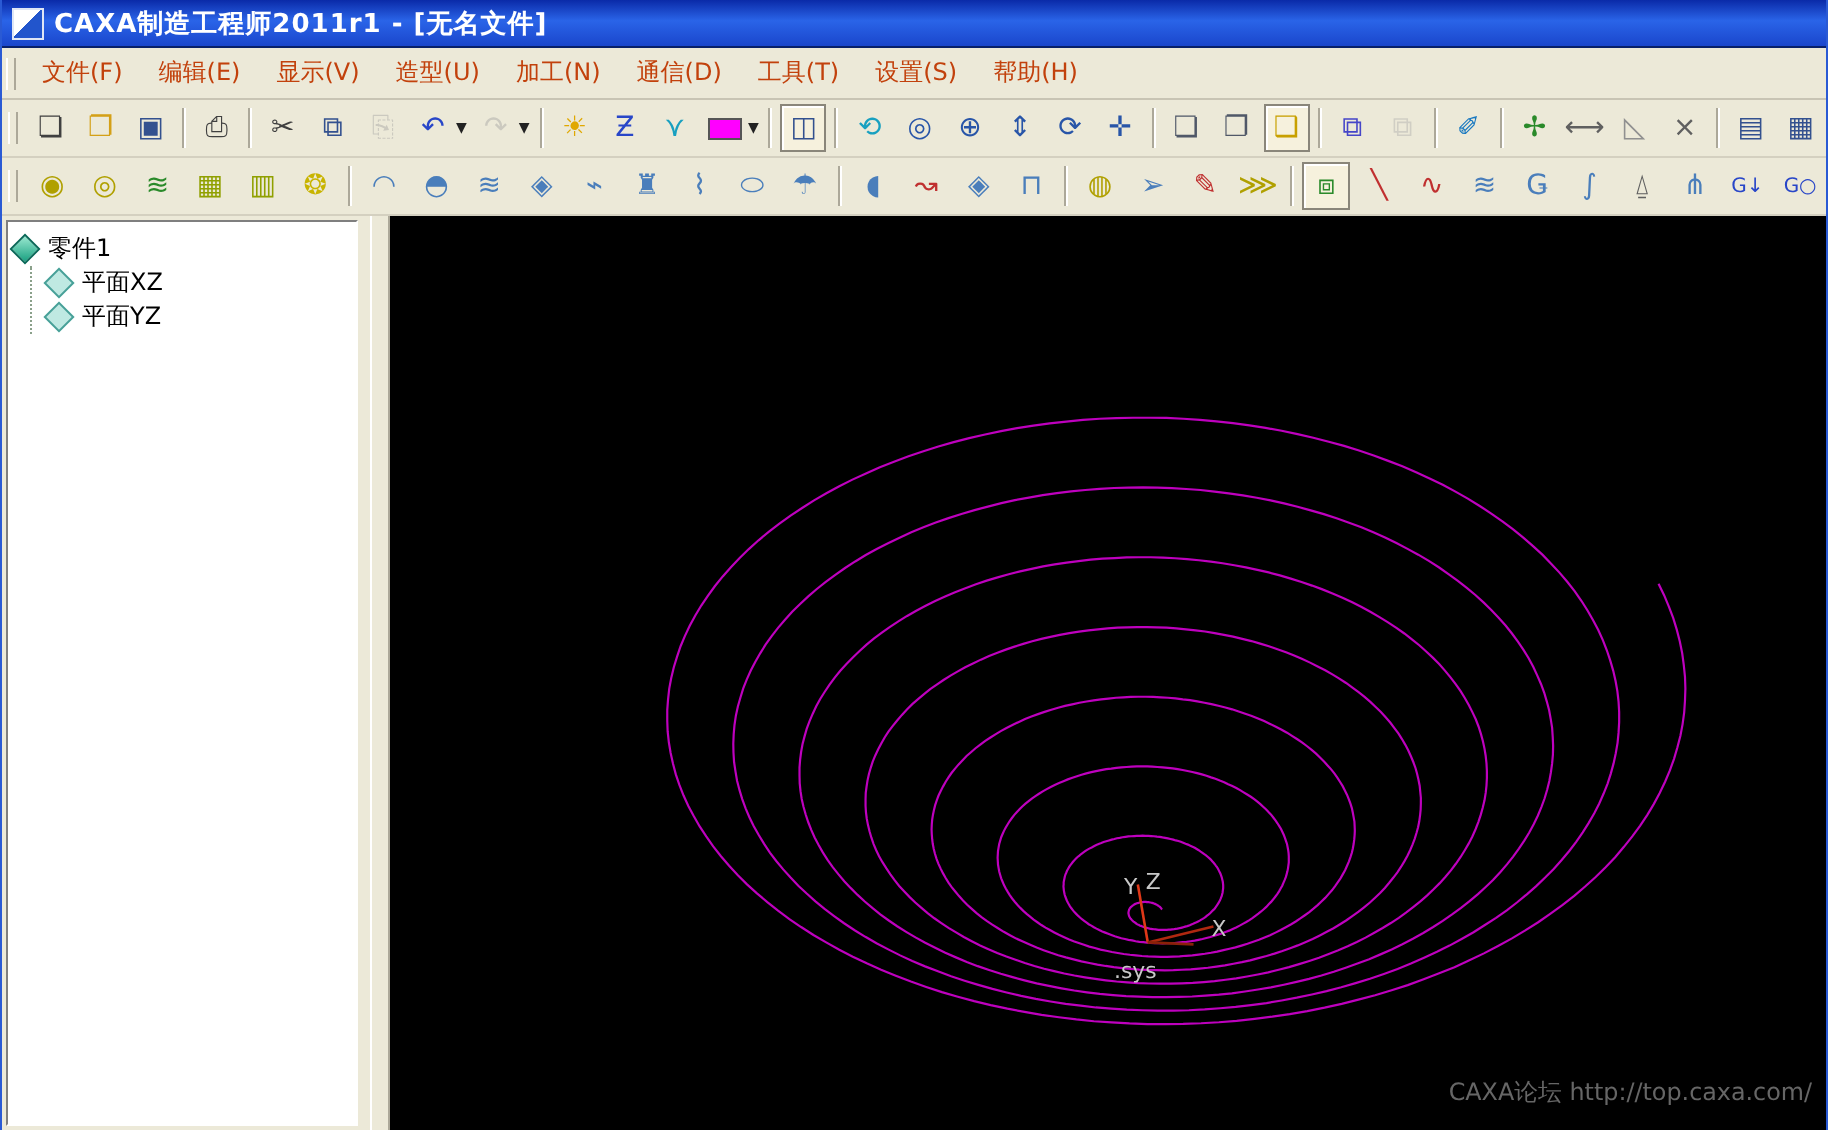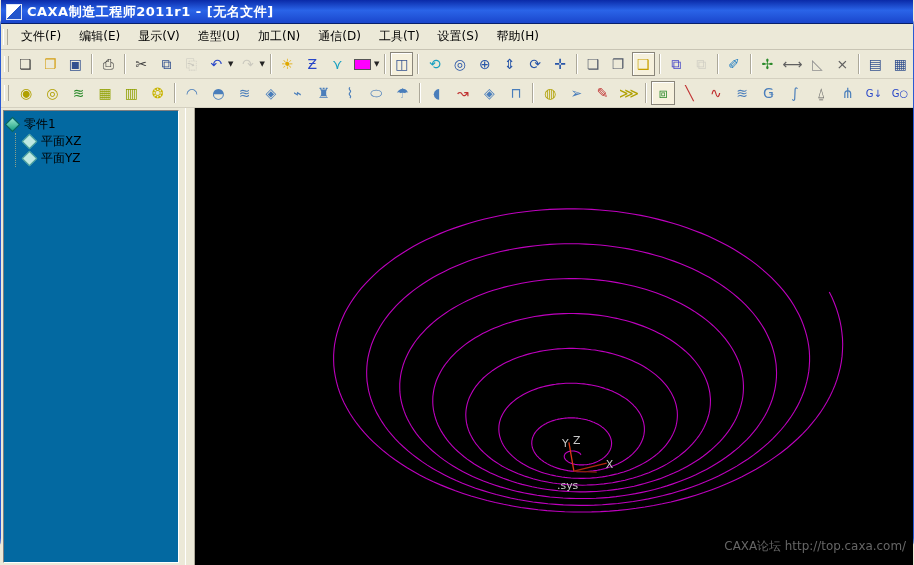--- a/index.html
+++ b/index.html
@@ -1,37 +1,37 @@
 <!DOCTYPE html>
 <html><head>
 <meta charset="utf-8">
 <style>
   html,body{margin:0;padding:0;}
   body{width:914px;height:565px;overflow:hidden;font-family:"DejaVu Sans","Liberation Sans",sans-serif;background:#ece9d8;}
-  .window{width:914px;height:565px;box-sizing:border-box;display:flex;flex-direction:column;border-left:1px solid #2a5ad4;border-right:1px solid #2a5ad4;border-radius:27px;}
+  .window{width:914px;height:565px;box-sizing:border-box;display:flex;flex-direction:column;border-left:1px solid #2a5ad4;border-right:1px solid #2a5ad4;}
   
   .titlebar{height:23px;flex:0 0 23px;background:linear-gradient(180deg,#0a2aa8 0%,#2a64e8 45%,#1a46cc 100%);display:flex;align-items:center;padding:0 5px;gap:5px;border-bottom:1px solid #08206a;}
   .app-icon{width:14px;height:14px;background:linear-gradient(135deg,#ffffff 48%,#2255cc 48%);border:1px solid #dfe6f5;flex:0 0 14px;}
   .title-text{color:#ffffff;font-weight:bold;font-size:13px;white-space:nowrap;letter-spacing:0.5px;}
   
   .menubar{height:25px;flex:0 0 25px;background:#ece9d8;display:flex;align-items:center;border-bottom:1px solid #c8c4b4;}
   .grip{width:3px;height:16px;border-left:1px solid #ffffff;border-right:1px solid #aca899;margin:0 4px 0 2px;}
-  .menu-item{padding:19px 9px;font-size:12px;color:#000000;cursor:default;white-space:nowrap;}
+  .menu-item{padding:19px 9px;font-size:12px;color:#c2410c;cursor:default;white-space:nowrap;}
   
   .toolbar{height:28px;flex:0 0 28px;display:flex;align-items:center;background:#ece9d8;border-bottom:1px solid #d4d0c0;padding-left:1px;overflow:hidden;}
   .tbi{width:23px;height:22px;display:inline-flex;align-items:center;justify-content:center;font-size:14px;margin:0 1px;border:1px solid transparent;position:relative;cursor:default;}
   .tbi.active{background:#f6f1dd;border:1px solid #8a867a;box-shadow:inset 1px 1px 0 #ffffff;}
   .tbi.disabled{opacity:.4;}
   .tbsep{width:1px;height:20px;background:#aca899;border-right:1px solid #ffffff;margin:0 3px;flex:0 0 auto;}
   .drop{font-size:7px;color:#222;margin:0 2px 0 -1px;}
   .swatch{width:15px;height:9px;border:1px solid #555;}
   
   .content{flex:1 1 auto;display:flex;min-height:0;background:#ece9d8;}
   .treewrap{flex:0 0 182px;padding:2px 0 2px 2px;}
-  .treepanel{width:176px;height:100%;box-sizing:border-box;background:#0369a1;border:1px solid;border-color:#7f7f7f #ffffff #ffffff #7f7f7f;padding:5px 3px;font-size:12px;overflow:hidden;}
+  .treepanel{width:176px;height:100%;box-sizing:border-box;background:#ffffff;border:1px solid;border-color:#7f7f7f #ffffff #ffffff #7f7f7f;padding:5px 3px;font-size:12px;overflow:hidden;}
   .splitter{flex:0 0 8px;background:#ece9d8;border-left:1px solid #ffffff;border-right:1px solid #aca899;}
   .tree-row{display:flex;align-items:center;gap:6px;height:17px;white-space:nowrap;color:#000;}
   .tree-children{margin-left:8px;border-left:1px dotted #8aa08a;padding-left:8px;}
   .diamond{width:9px;height:9px;transform:rotate(45deg);flex:0 0 9px;}
   .d-root{background:linear-gradient(135deg,#9ae8d0,#18a080);border:1px solid #0a6858;}
   .d-blue{background:#2432d0;border:1px solid #101880;}
   .d-cyan{background:#bfe9e2;border:1px solid #48a098;}
   .viewport{flex:1 1 auto;background:#000;position:relative;min-width:0;}
   .viewport svg{position:absolute;inset:0;width:100%;height:100%;}
 </style>

